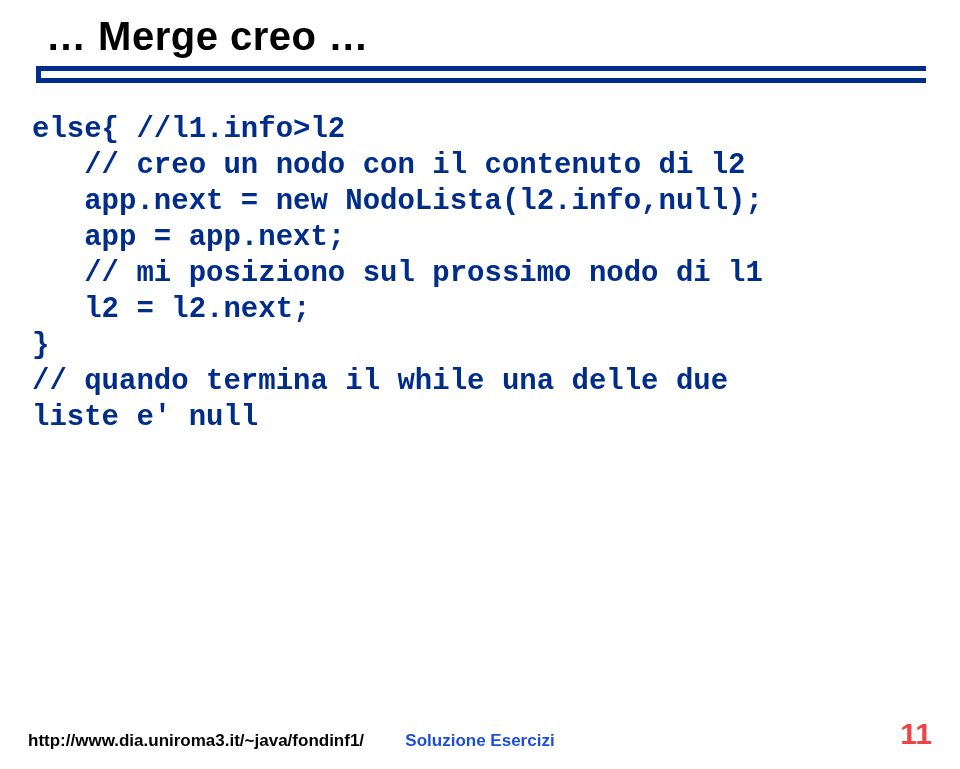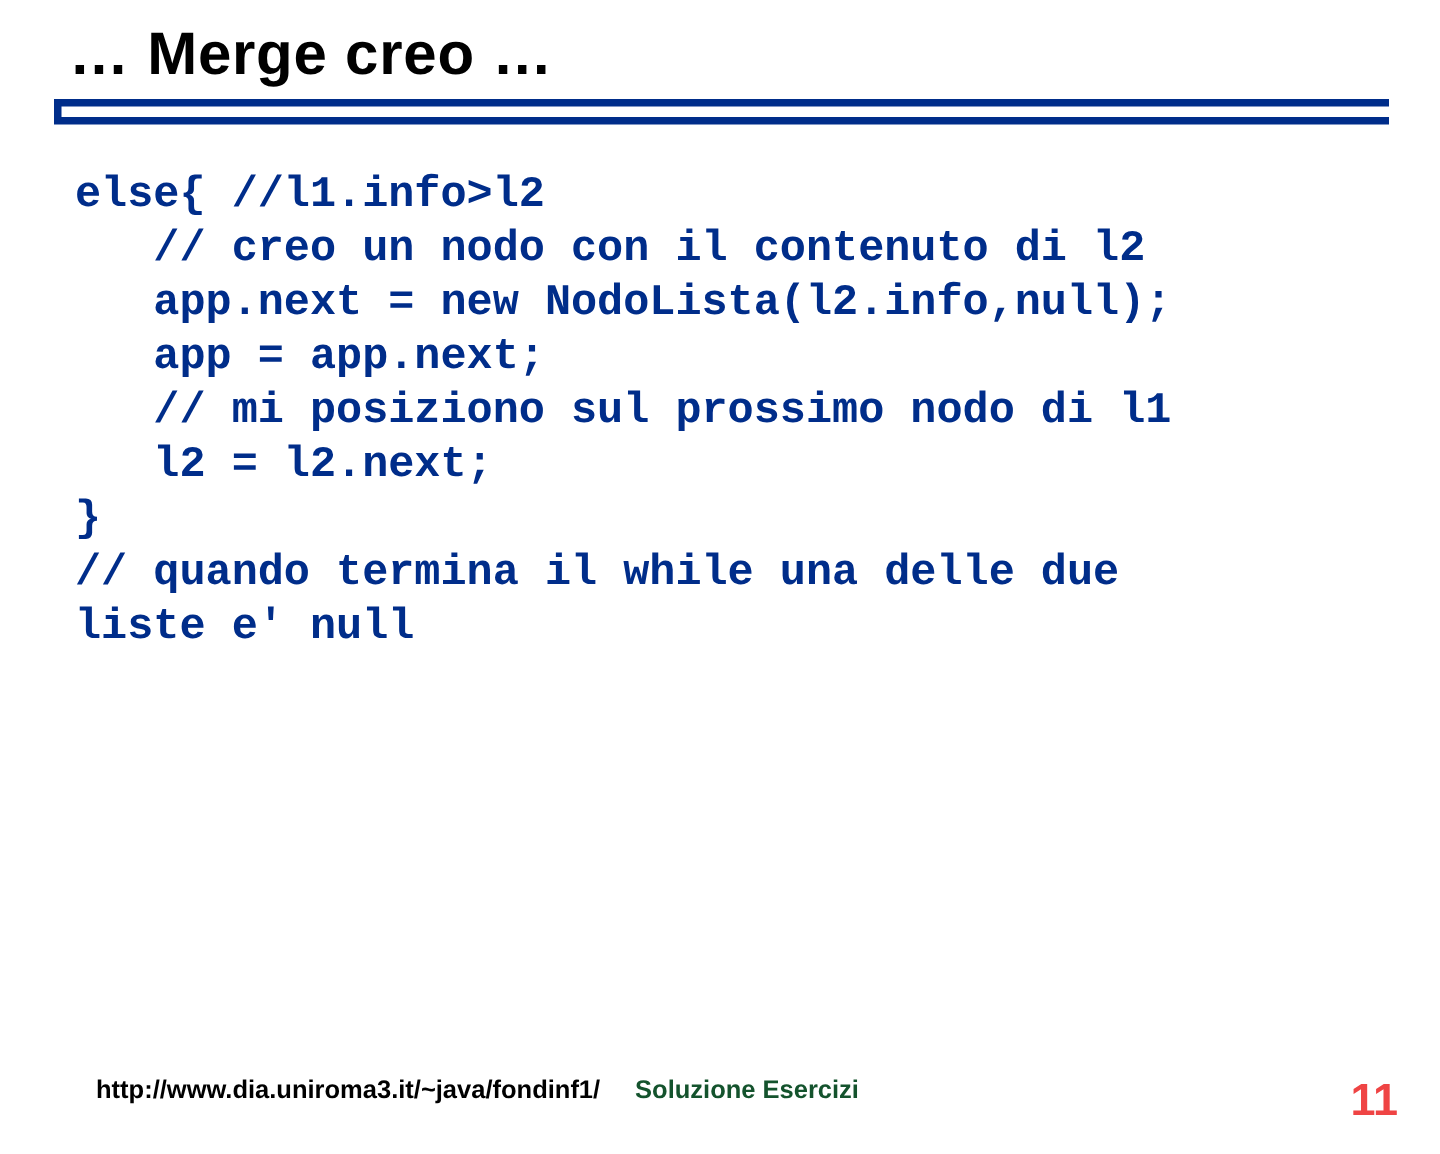--- a/index.html
+++ b/index.html
@@ -43,44 +43,43 @@
     position: absolute;
     top: 78px;
     left: 36px;
     right: 34px;
     height: 0;
     border-top: 5px solid #002d8a;
   }
   .content {
     position: absolute;
     top: 112px;
-    left: 50px;
+    left: 32px;
     right: 40px;
   }
   .code {
     font-family: "Courier New", Courier, monospace;
     font-weight: 700;
     font-size: 29px;
     color: #002d8a;
     white-space: pre;
     line-height: 1.24;
   }
   .footer {
     position: absolute;
     bottom: 18px;
     left: 28px;
     right: 28px;
     display: flex;
     justify-content: space-between;
-    align-items: flex-start;
+    align-items: flex-end;
     font-size: 17px;
-    margin-left: 36px;
   }
   .footer .left  { font-weight: 700; color: #000; }
-  .footer .center{ font-weight: 700; color: #14532d; position:absolute; left:50%; transform:translateX(-50%); }
+  .footer .center{ font-weight: 700; color: #1d4ed8; position:absolute; left:50%; transform:translateX(-50%); }
   .footer .right { font-weight: 700; color: #ef4444; font-size: 30px; }
 </style>
 </head>
 <body>
 
 <div class="slide">
 
   <div class="title-wrap">
     <div class="title">… Merge creo …</div>
   </div>

